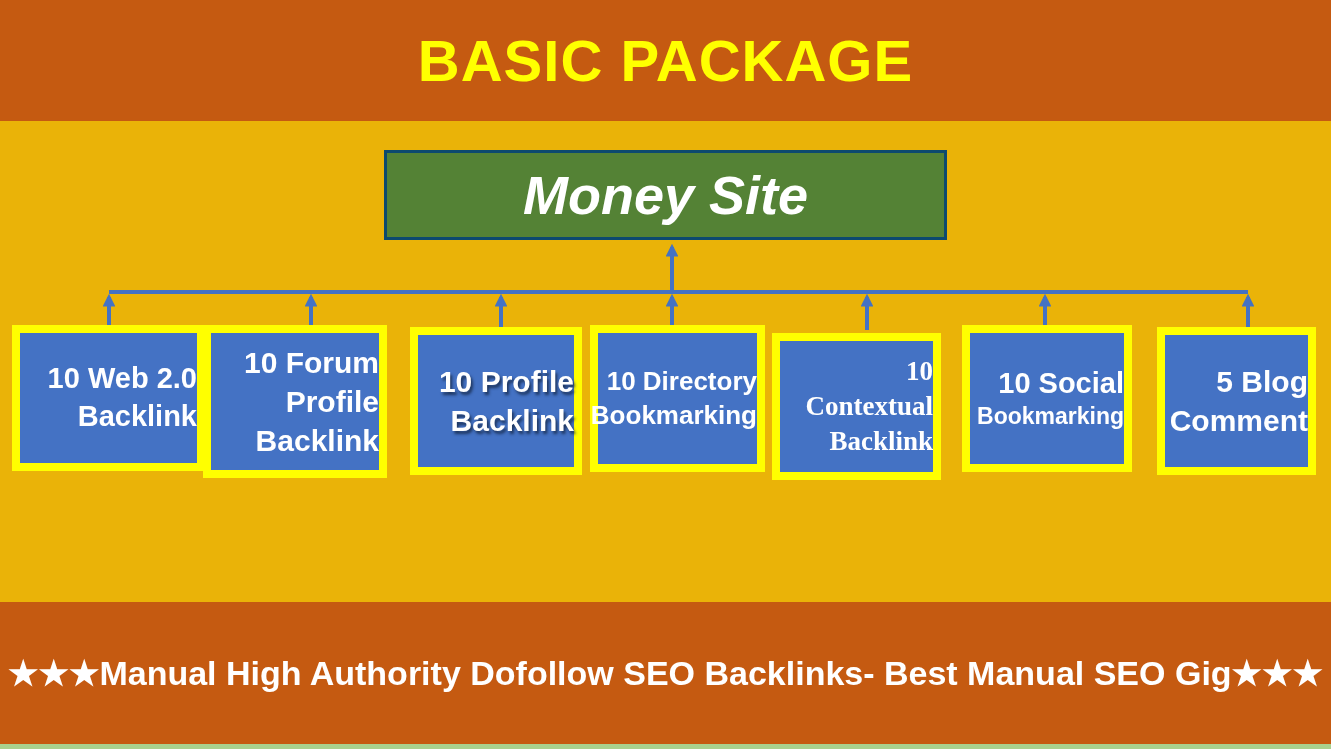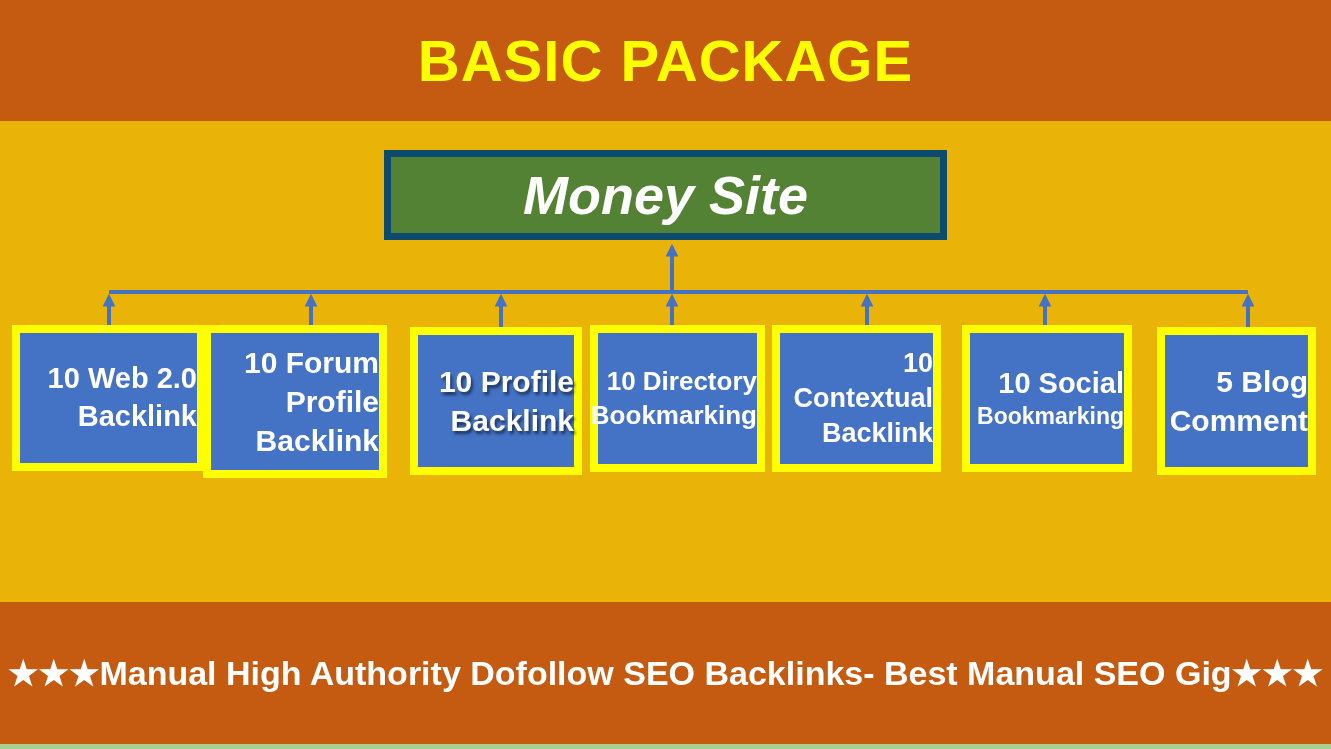--- a/index.html
+++ b/index.html
@@ -12,41 +12,41 @@
   .top-bar{
     position:absolute;left:0;top:0;width:1331px;height:121px;
     background:#C55A11;display:flex;align-items:center;justify-content:center;
   }
   .top-bar .title{
     margin:0;color:#FFFF00;font-size:58px;font-weight:bold;letter-spacing:1px;
   }
   
   .money-site{
     position:absolute;left:384px;top:150px;width:563px;height:90px;
-    background:#548235;border:7px solid #0c4a6e;box-sizing:border-box;
+    background:#548235;border:3px solid #0c4a6e;box-sizing:border-box;
     display:flex;align-items:center;justify-content:center;
   }
   .money-site .root-label{
     color:#FFFFFF;font-size:54px;font-weight:bold;font-style:italic;
   }
   
   .connectors{position:absolute;left:0;top:0;width:1331px;height:749px;pointer-events:none;}
   
   .node{
     position:absolute;background:#4472C4;border:8px solid #FFFF00;box-sizing:border-box;
     display:flex;flex-direction:column;align-items:flex-end;justify-content:center;
     color:#FFFFFF;font-weight:bold;text-align:center;
   }
   .node .ln{line-height:1.3;white-space:nowrap;}
   .n1{left:12px;  top:325px; width:193px; height:146px; font-size:29px;}
   .n2{left:203px; top:325px; width:184px; height:153px; font-size:30px;}
   .n3{left:410px; top:327px; width:172px; height:148px; font-size:30px;
       text-shadow:2px 3px 3px rgba(23,43,77,.85);}
   .n4{left:590px; top:325px; width:175px; height:147px; font-size:26px;}
-  .n5{left:772px; top:325px; width:169px; height:147px; font-size:27px;}
+  .n5{left:772px; top:333px; width:169px; height:147px; font-size:27px;font-family:Liberation Serif, serif;}
   .n6{left:962px; top:325px; width:170px; height:147px; font-size:29px;}
   .n6 .ln:nth-child(2){font-size:23px;}
   .n7{left:1157px;top:327px; width:159px; height:148px; font-size:30px;}
   
   .bottom-bar{
     position:absolute;left:0;top:602px;width:1331px;height:142px;
     background:#C55A11;display:flex;align-items:center;justify-content:center;
   }
   .bottom-bar .footer-text{
     margin:8px;color:#FFFFFF;font-size:34px;font-weight:bold;white-space:nowrap;

